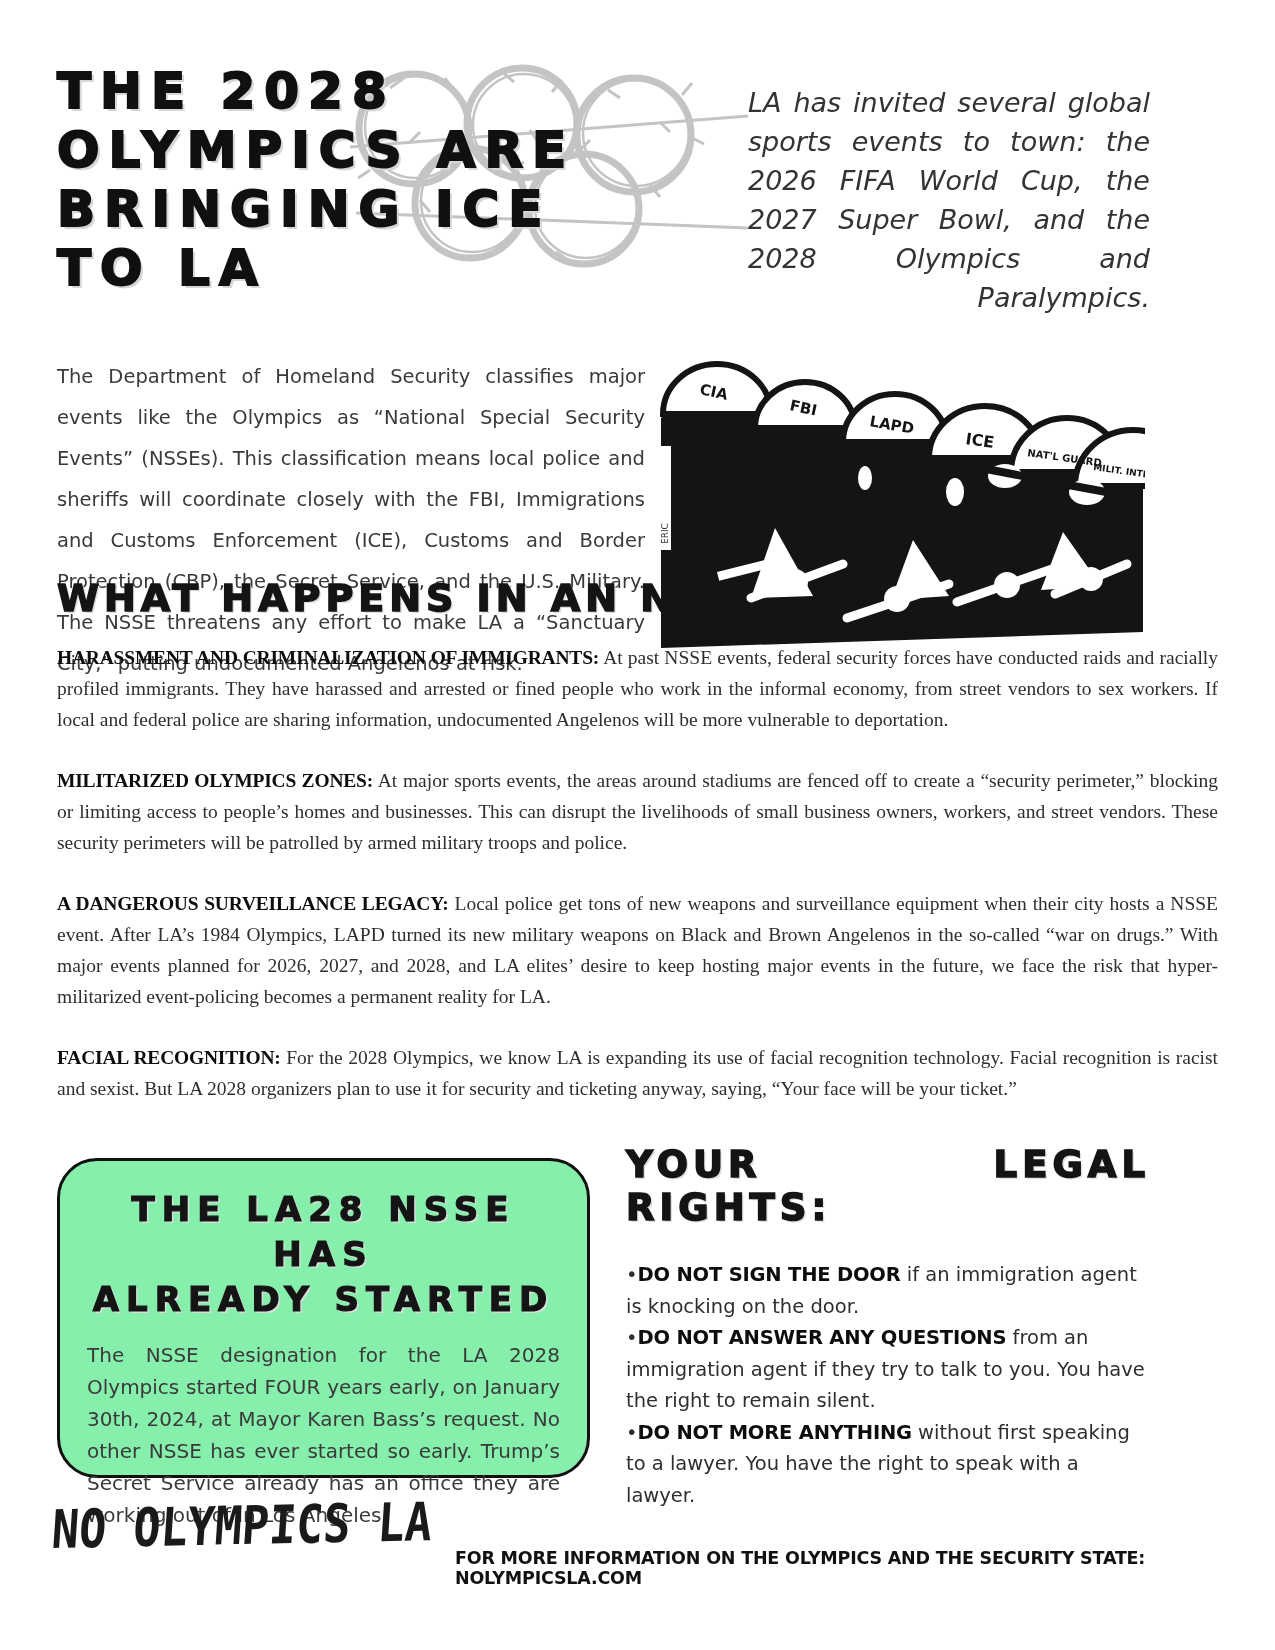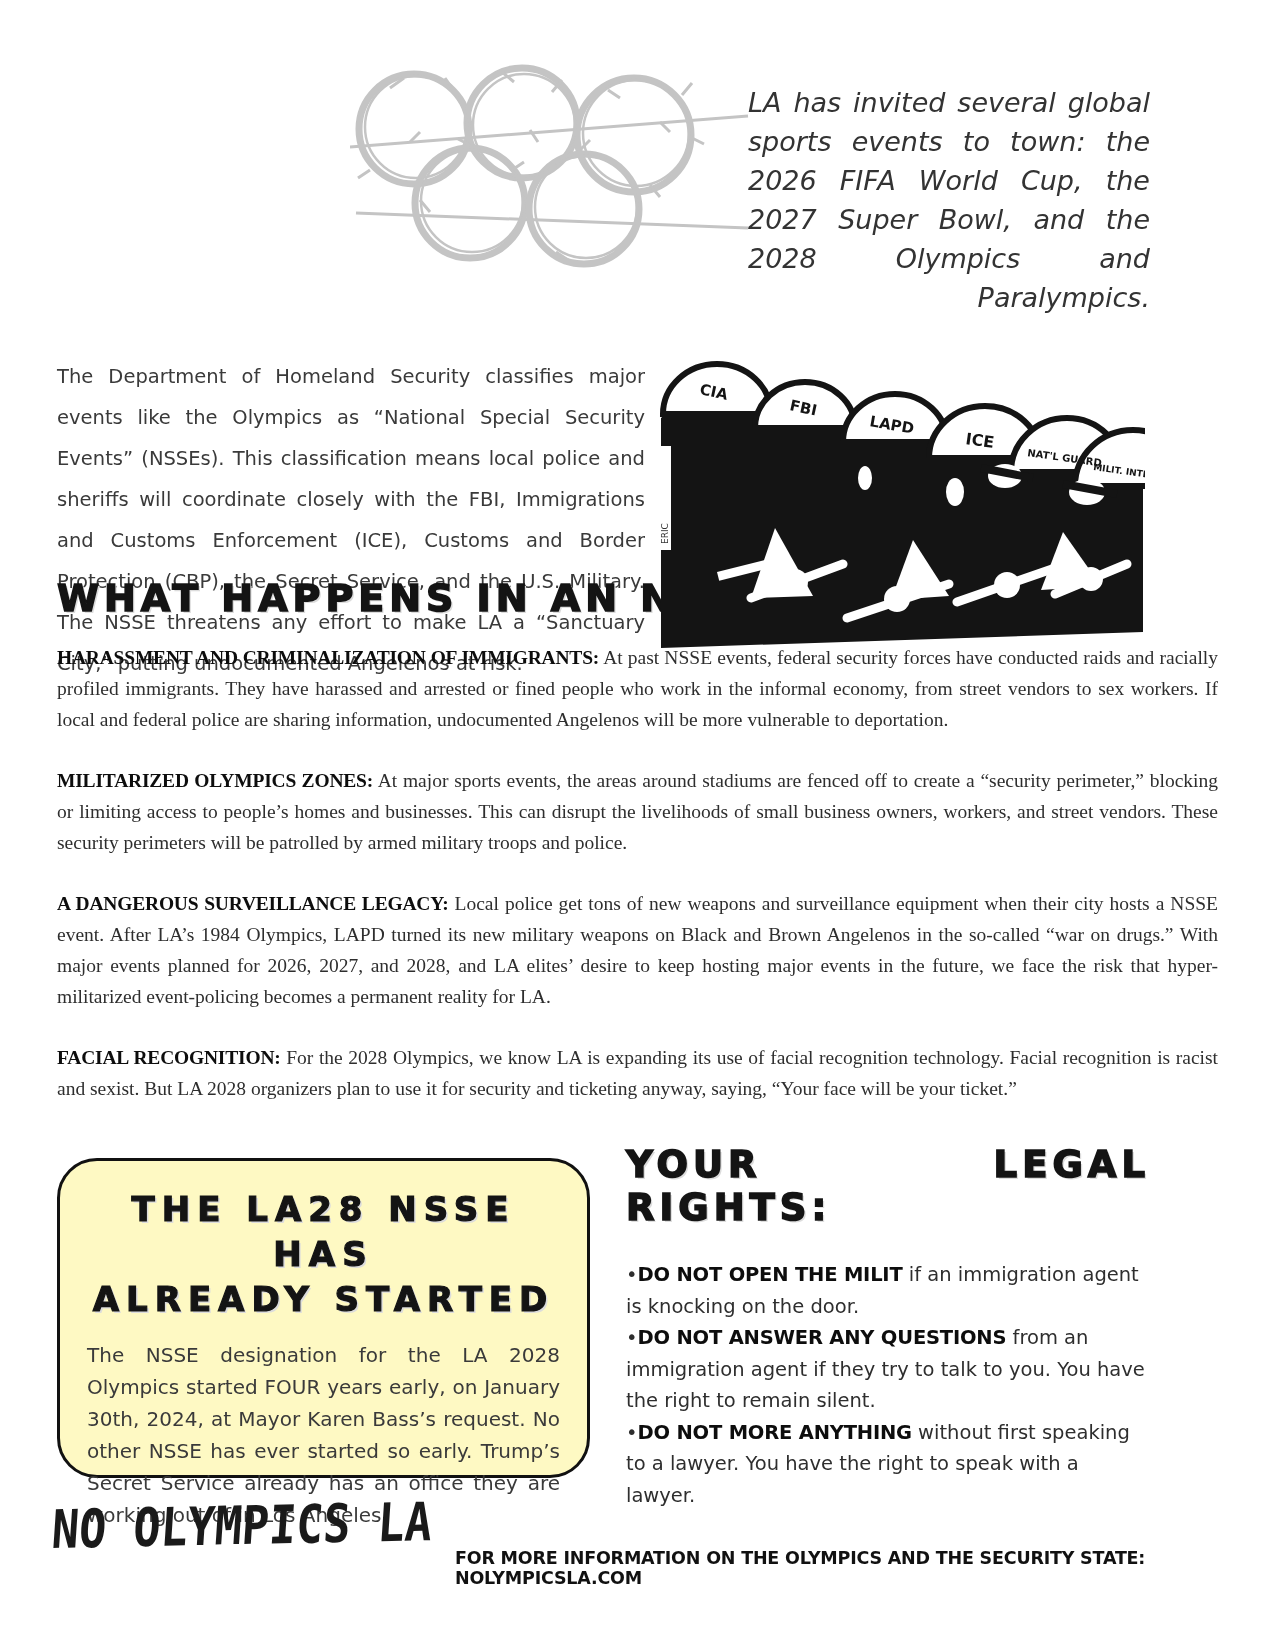--- a/index.html
+++ b/index.html
@@ -40,21 +40,21 @@
   .paras { position:absolute; left:57px; top:642px; width:1161px; }
   .para {
     margin:0 0 30px 0; font-size:19.5px; line-height:31px;
     text-align:justify; color:#2e2e2e;font-family:Liberation Serif, serif;
   }
   .para strong, .bullet strong { color:#0d0d0d; letter-spacing:-0.2px; }
   
   .box {
     position:absolute; left:57px; top:1158px; width:533px; height:320px;
     border:3.5px solid #111; border-radius:40px; box-sizing:border-box;
-    padding:26px 27px 0 27px; background:#fef9c3;
+    padding:26px 27px 0 27px; background:#86efac;
   }
   .box-heading {
     font-size:34px; line-height:45px; font-weight:bold; text-align:center;
     color:#141414; letter-spacing:7px; -webkit-text-stroke:1.2px #141414;
     text-shadow:2px 2px 0 #dcdcdc;
   }
   .box-body {
     margin-top:17px; font-size:20px; line-height:32px;
     text-align:justify; color:#3a3a3a;
   }
@@ -102,20 +102,26 @@
       <circle cx="236" cy="157" r="51" stroke-width="2.5"></circle>
       <g stroke-width="3">
         <path d="M40,38 l14,-10 M95,28 l10,14 M152,22 l12,10 M212,30 l-10,12 M258,40 l12,8
                  M332,45 l10,-12 M20,120 l-12,8 M70,150 l10,12 M162,120 l12,-8 M206,202 l12,8
                  M300,135 l10,12 M342,88 l12,6 M120,95 l-12,-6 M230,100 l10,-10 M60,92 l10,-10
                  M180,80 l8,12 M310,72 l10,10"></path>
       </g>
     </g>
   </svg>
 
+  <div class="title">
+    <div>THE 2028</div>
+    <div>OLYMPICS ARE</div>
+    <div>BRINGING ICE</div>
+    <div>TO LA</div>
+  </div>
 
   <p class="intro">LA has invited several global sports events to town: the 2026 FIFA World Cup, the 2027 Super Bowl, and the 2028 Olympics and Paralympics.</p>
 
   <svg class="police" width="490" height="360" viewBox="0 0 490 360">
 
     <path d="M6,122 L34,98 L98,106 L152,122 L242,134 L332,152 L422,164 L488,170 L488,336 L6,352 Z" fill="#141414"></path>
 
     <g stroke="#141414" stroke-width="6" fill="#ffffff">
       <path d="M8,118  a54,50 0 0 1 108,0 z"></path>
       <path d="M100,132 a50,46 0 0 1 100,0 z"></path>
@@ -179,21 +185,21 @@
     <div class="box-heading">
       <div>THE LA28 NSSE HAS</div>
       <div>ALREADY STARTED</div>
     </div>
     <p class="box-body">The NSSE designation for the LA 2028 Olympics started FOUR years early, on January 30th, 2024, at Mayor Karen Bass’s request. No other NSSE has ever started so early. Trump’s Secret Service already has an office they are working out of in Los Angeles.</p>
   </div>
 
   <div class="rights">
     <div class="rights-heading">YOUR LEGAL RIGHTS:</div>
     <div class="bullets">
-      <p class="bullet"><strong>DO NOT OPEN THE MILIT</strong><span> if an immigration agent is knocking on the door.</span></p>
+      <p class="bullet"><strong>DO NOT SIGN THE DOOR</strong><span> if an immigration agent is knocking on the door.</span></p>
       <p class="bullet"><strong>DO NOT ANSWER ANY QUESTIONS</strong><span> from an immigration agent if they try to talk to you. You have the right to remain silent.</span></p>
       <p class="bullet"><strong>DO NOT MORE ANYTHING</strong><span> without first speaking to a lawyer. You have the right to speak with a lawyer.</span></p>
     </div>
   </div>
 
   <div class="logo">NO OLYMPICS LA</div>
   <div class="footer-info">FOR MORE INFORMATION ON THE OLYMPICS AND THE SECURITY STATE: NOLYMPICSLA.COM</div>
 
 </div>
 

